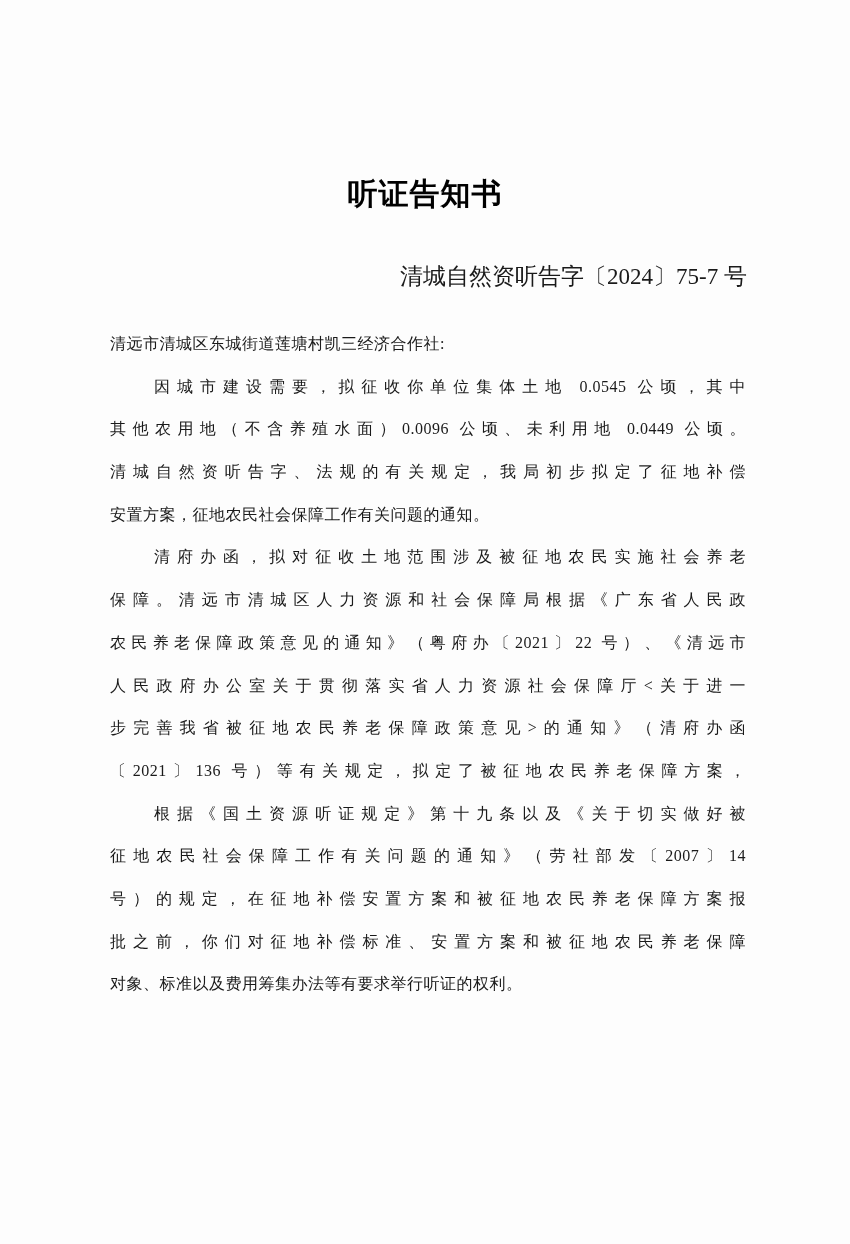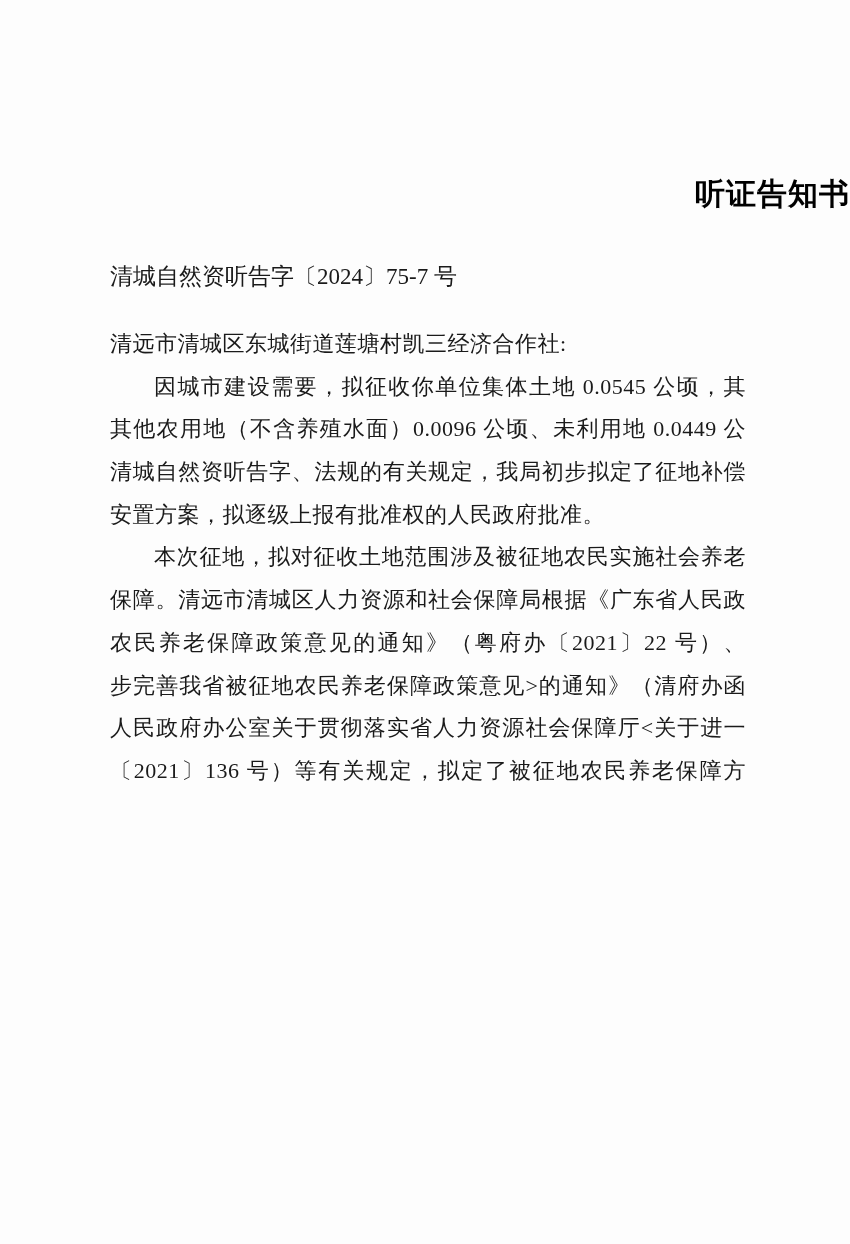--- a/index.html
+++ b/index.html
@@ -16,44 +16,44 @@
     color: var(--text-color, #1a1a1a);
     font-family: "Liberation Serif", "DejaVu Serif", serif;
     overflow: hidden;
   }
   .doc-title {
     position: absolute;
     top: 176px;
     left: 0;
     width: 100%;
     margin: 0;
-    text-align: right;
+    text-align: center;
     font-family: "Liberation Sans", "DejaVu Sans", sans-serif;
     font-size: 30px;
     line-height: 36px;
     font-weight: 900;
     letter-spacing: 1px;
     color: #000000;
   }
   .doc-number {
     position: absolute;
     top: 261px;
     left: 110px;
     right: 103px;
-    text-align: left;
+    text-align: right;
     font-size: 23px;
     line-height: 32px;
     white-space: nowrap;
   }
   .doc-body {
     position: absolute;
     top: 323px;
     left: 110px;
     width: 636px;
-    font-size: 22px;
+    font-size: 16px;
     line-height: 42.7px;
   }
   .doc-body .paragraph {
     margin: 0;
     padding: 0;
   }
   .line {
     height: 42.7px;
     overflow: hidden;
     text-align: justify;
@@ -76,24 +76,31 @@
 
   <div class="doc-number">清城自然资听告字〔2024〕75-7 号</div>
 
   <div class="doc-body">
     <div class="line plain">清远市清城区东城街道莲塘村凯三经济合作社:</div>
 
   <div class="paragraph">
         <div class="line first">因城市建设需要，拟征收你单位集体土地 0.0545 公顷，其中</div>
         <div class="line">其他农用地（不含养殖水面）0.0096 公顷、未利用地 0.0449 公顷。</div>
         <div class="line">清城自然资听告字、法规的有关规定，我局初步拟定了征地补偿</div>
-        <div class="line para-end">安置方案，拟逐级上报有批准权的人民政府批准。</div>
+        <div class="line para-end">安置方案，征地农民社会保障工作有关问题的通知。</div>
       </div>
       <div class="paragraph">
-        <div class="line first">本次征地，拟对征收土地范围涉及被征地农民实施社会养老</div>
+        <div class="line first">清府办函，拟对征收土地范围涉及被征地农民实施社会养老</div>
         <div class="line">保障。清远市清城区人力资源和社会保障局根据《广东省人民政</div>
         <div class="line">农民养老保障政策意见的通知》（粤府办〔2021〕22 号）、《清远市</div>
+        <div class="line">人民政府办公室关于贯彻落实省人力资源社会保障厅&lt;关于进一</div>
         <div class="line">步完善我省被征地农民养老保障政策意见&gt;的通知》（清府办函</div>
-        <div class="line">人民政府办公室关于贯彻落实省人力资源社会保障厅&lt;关于进一</div>
         <div class="line">〔2021〕136 号）等有关规定，拟定了被征地农民养老保障方案，</div>
+      </div>
+      <div class="paragraph">
+        <div class="line first">根据《国土资源听证规定》第十九条以及《关于切实做好被</div>
+        <div class="line">征地农民社会保障工作有关问题的通知》（劳社部发〔2007〕14</div>
+        <div class="line">号）的规定，在征地补偿安置方案和被征地农民养老保障方案报</div>
+        <div class="line">批之前，你们对征地补偿标准、安置方案和被征地农民养老保障</div>
+        <div class="line para-end">对象、标准以及费用筹集办法等有要求举行听证的权利。</div>
       </div>
     </div>
 </div>
 
 </body></html>

